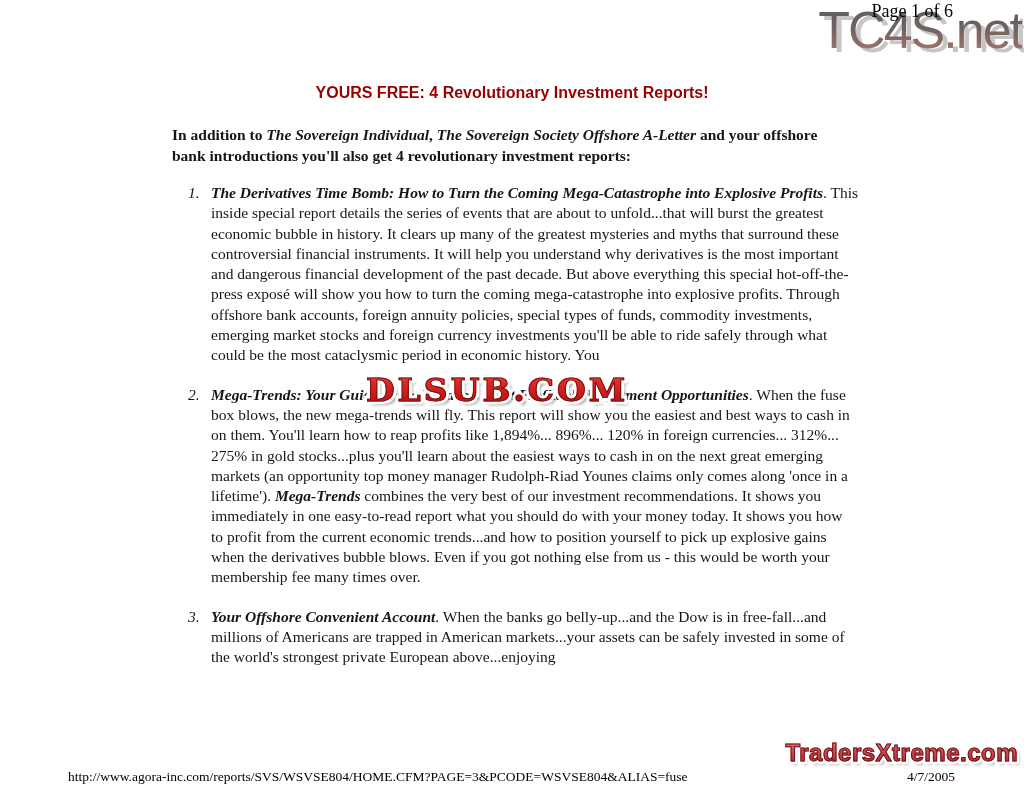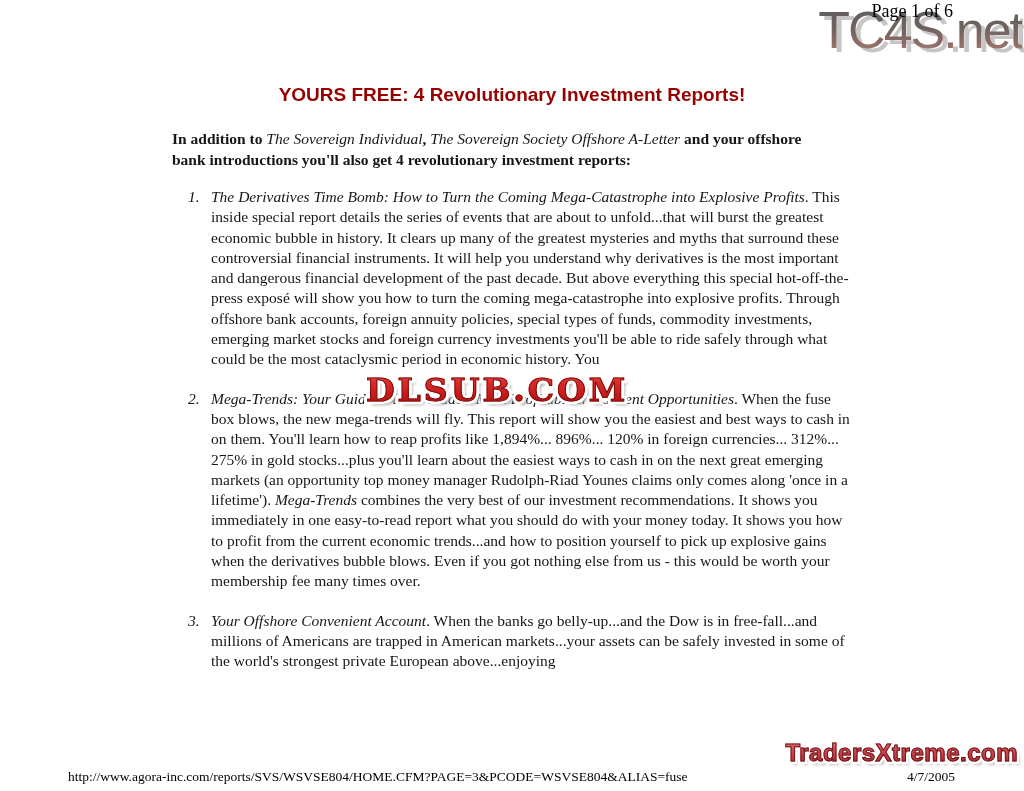--- a/index.html
+++ b/index.html
@@ -70,40 +70,40 @@
     -webkit-background-clip:text;background-clip:text;
     color:transparent;-webkit-text-fill-color:transparent;
     -webkit-text-stroke:1px #701418;
   }
 
   
   .headline{
     padding-top:84px;margin:0;
     text-align:center;
     font-family:"Liberation Sans",sans-serif;
-    font-weight:bold;font-size:19px;
+    font-weight:bold;font-size:16px;
     color:#990000;
   }
   .intro{
     margin:23px 0 0 172px;width:660px;
     font-weight:bold;font-size:15.5px;line-height:20.5px;
   }
   .reports{margin:17px 0 0 188px;width:670px;padding:0;}
   .report-item{
     display:flex;margin-bottom:19px;
     font-size:15.5px;line-height:20.3px;
   }
   .report-number{
     font-style:italic;flex:none;width:23px;
   }
   .report-text{width:647px;}
 
   .seg-n{}
   .seg-b{font-weight:bold;}
-  .seg-bi{font-weight:normal;font-style:italic;}
+  .seg-bi{font-weight:bold;font-style:italic;}
 
   
   .footer{
     position:absolute;left:68px;top:769px;width:887px;
     display:flex;justify-content:space-between;align-items:center;
     font-size:13.5px;color:#000;z-index:2;
   }
   .footer-url{white-space:nowrap;}
   .footer-date{white-space:nowrap;}
 </style>

